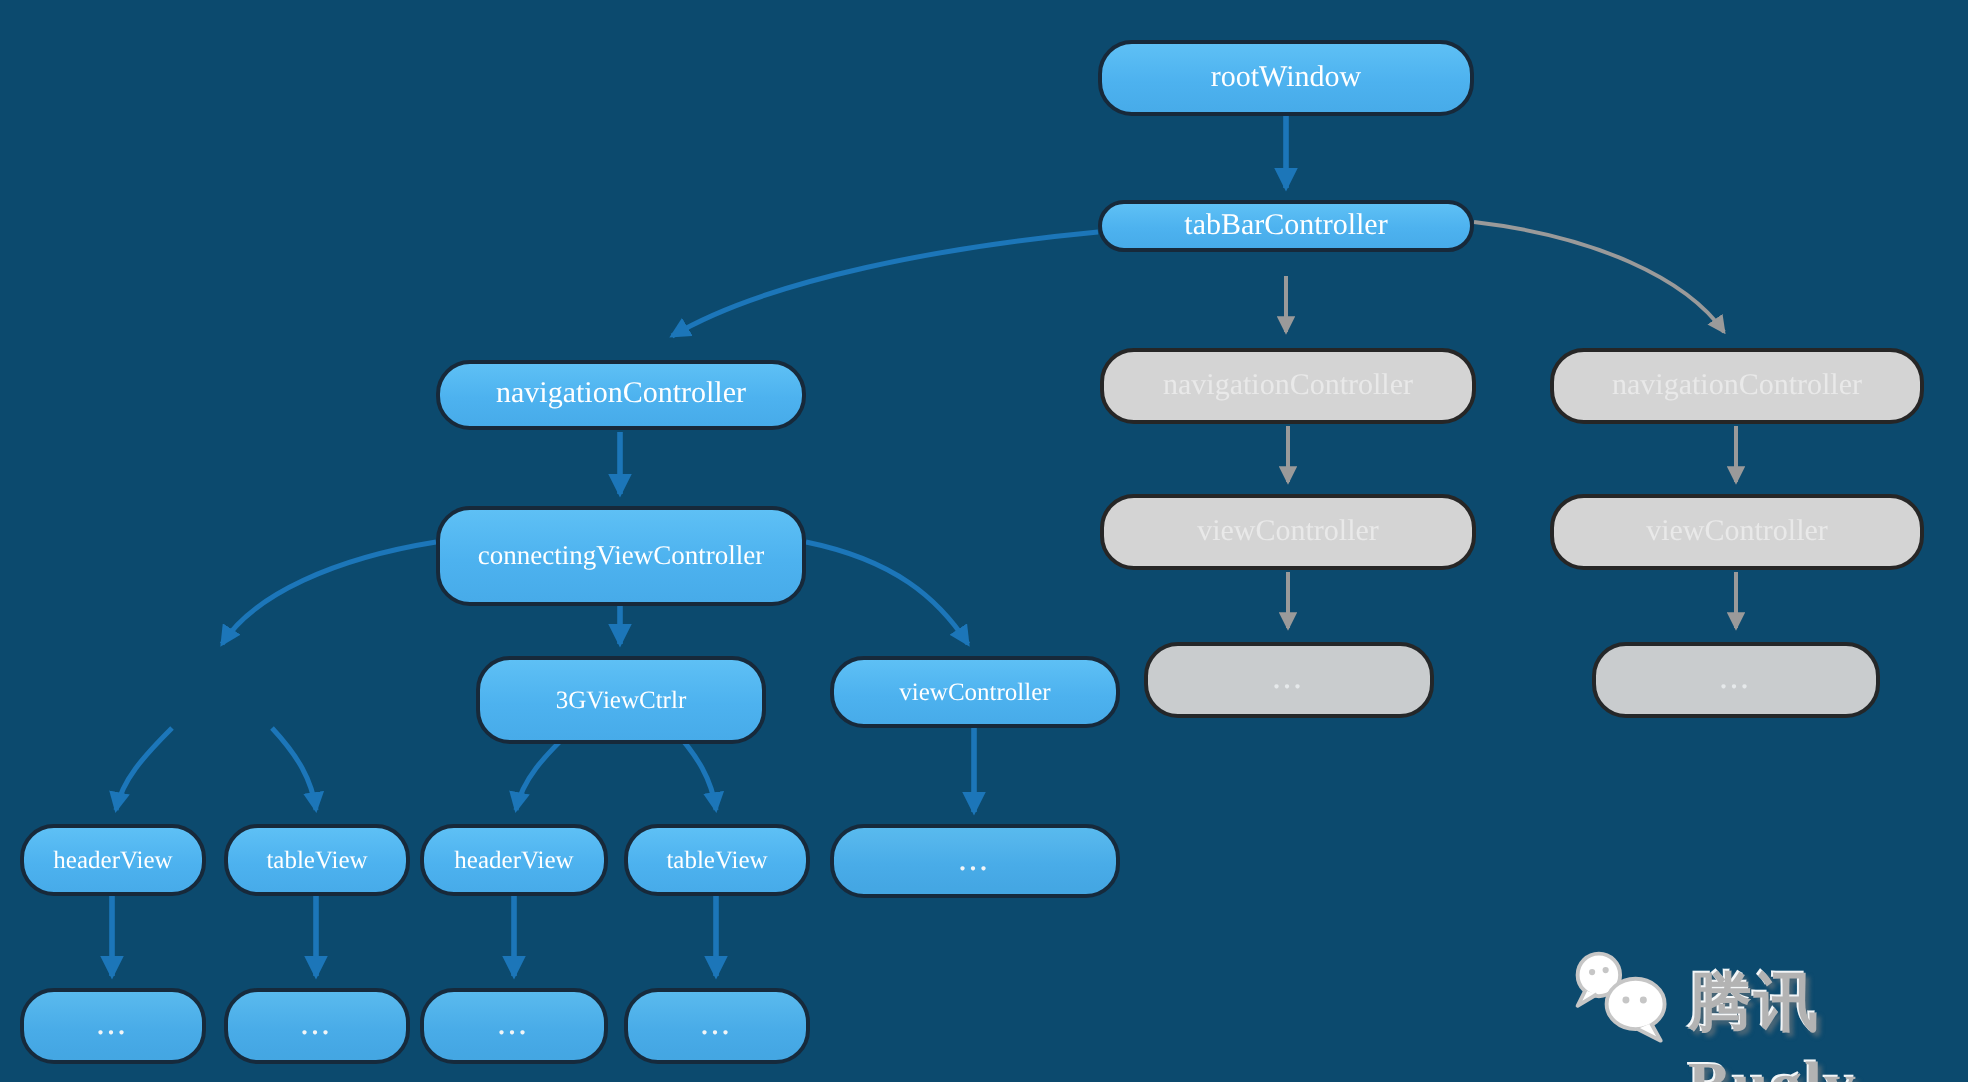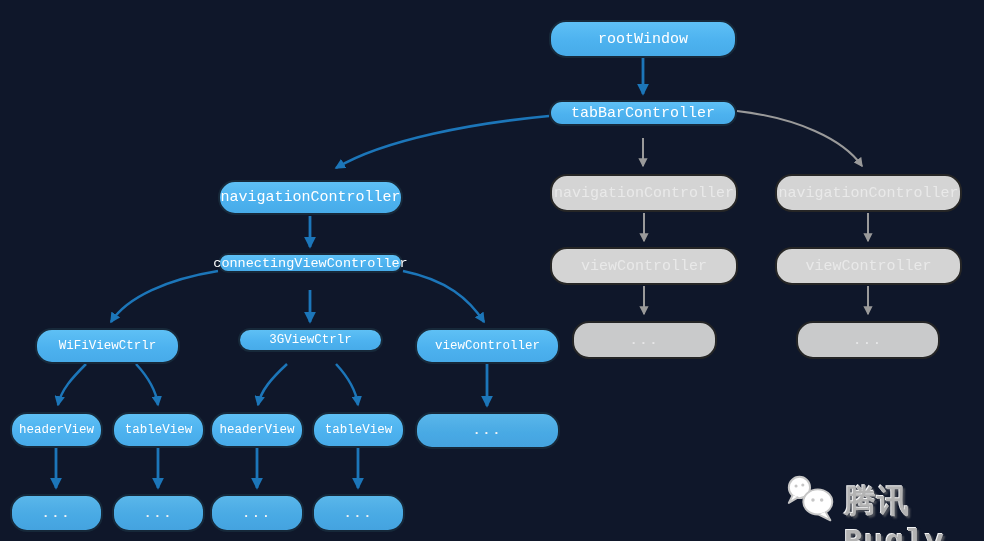--- a/index.html
+++ b/index.html
@@ -1,18 +1,18 @@
 <!DOCTYPE html>
 <html><head>
 <meta charset="utf-8">
 <style>
   html,body{margin:0;padding:0;background:#fff;}
   #canvas{
-    position:relative;width:984px;height:541px;background:#0f172a;
-    font-family:Liberation Mono, monospace;overflow:hidden;
+    position:relative;width:984px;height:541px;background:#0c4a6e;
+    font-family:Liberation Serif, serif;overflow:hidden;
   }
   #connectors{position:absolute;left:0;top:0;width:984px;height:541px;}
   .node{
     position:absolute;box-sizing:border-box;border-radius:17px;
     display:flex;align-items:center;justify-content:center;
     text-align:center;white-space:nowrap;
   }
   .blue{
     background:linear-gradient(180deg,#5ec0f5 0%,#4db2ef 55%,#47abe9 100%);
     border:2px solid #17293a;color:#ffffff;
@@ -77,23 +77,22 @@
       <path d="M644 213 V241"></path>
       <path d="M644 286 V314"></path>
       <path d="M868 213 V241"></path>
       <path d="M868 286 V314"></path>
     </g>
   </svg>
 
   <div class="node blue fs-lg" style="left:549px;top:20px;width:188px;height:38px">rootWindow</div>
   <div class="node blue fs-lg" style="left:549px;top:100px;width:188px;height:26px">tabBarController</div>
   <div class="node blue fs-lg" style="left:218px;top:180px;width:185px;height:35px">navigationController</div>
-  <div class="node blue fs-md" style="left:218px;top:253px;width:185px;height:20px">connectingViewController</div>
-  <div class="node blue fs-sm" style="left:35px;top:328px;width:145px;height:36px">WiFiViewCtrlr</div>
-  <div class="node blue fs-sm" style="left:238px;top:328px;width:145px;height:24px">3GViewCtrlr</div>
+  <div class="node blue fs-md" style="left:218px;top:253px;width:185px;height:50px">connectingViewController</div>
+  <div class="node blue fs-sm" style="left:238px;top:328px;width:145px;height:44px">3GViewCtrlr</div>
   <div class="node blue fs-sm" style="left:415px;top:328px;width:145px;height:36px">viewController</div>
   <div class="node blue fs-sm" style="left:10px;top:412px;width:93px;height:36px">headerView</div>
   <div class="node blue fs-sm" style="left:112px;top:412px;width:93px;height:36px">tableView</div>
   <div class="node blue fs-sm" style="left:210px;top:412px;width:94px;height:36px">headerView</div>
   <div class="node blue fs-sm" style="left:312px;top:412px;width:93px;height:36px">tableView</div>
   <div class="node blue dots" style="left:415px;top:412px;width:145px;height:37px">...</div>
   <div class="node blue dots" style="left:10px;top:494px;width:93px;height:38px">...</div>
   <div class="node blue dots" style="left:112px;top:494px;width:93px;height:38px">...</div>
   <div class="node blue dots" style="left:210px;top:494px;width:94px;height:38px">...</div>
   <div class="node blue dots" style="left:312px;top:494px;width:93px;height:38px">...</div>

